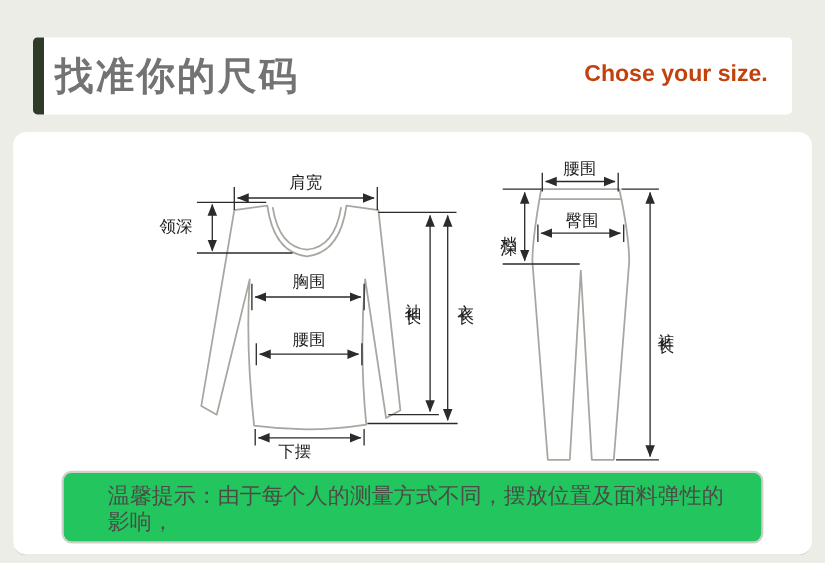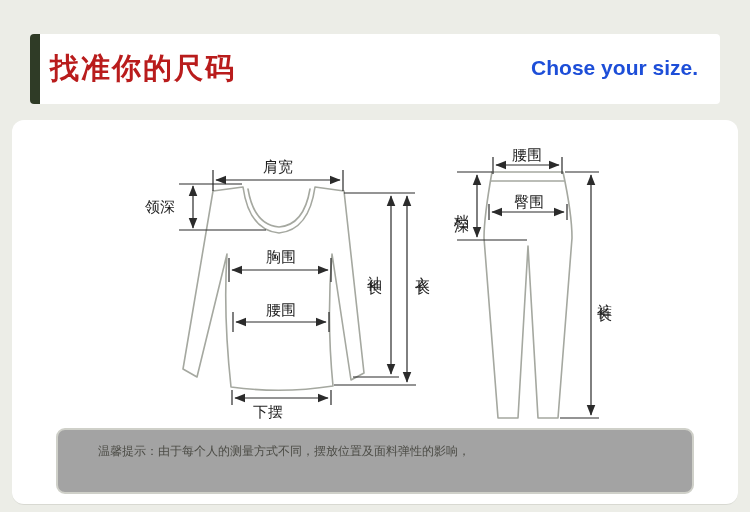--- a/index.html
+++ b/index.html
@@ -13,46 +13,46 @@
   .header-card {
     position:absolute; left:30px; top:34px; width:690px; height:70px;
     background:#ffffff; border-radius:4px;
     display:flex; align-items:center;
   }
   .accent-bar {
     position:absolute; left:0; top:0; width:10px; height:70px;
     background:#2f3b26; border-radius:4px 0 0 4px;
   }
   .page-title {
-    margin-left:20px; font-size:29px; font-weight:bold;
-    color:#b91c1c; letter-spacing:2px;
+    margin-left:20px; font-size:35px; font-weight:bold;
+    color:#737373; letter-spacing:2px;
   }
   .page-subtitle {
     position:absolute; right:22px; top:22px;
-    font-size:21px; font-weight:bold; color:#1d4ed8;
+    font-size:21px; font-weight:bold; color:#c2410c;
   }
   .main-card {
     position:absolute; left:12px; top:120px; width:726px; height:385px;
     background:#ffffff; border-radius:12px;
     border-bottom:1px solid #d8d9d2;
   }
   .diagram-layer { position:absolute; left:0; top:0; width:746px; height:512px; }
   .dlabel {
     position:absolute; transform:translate(-50%,-50%);
     font-size:15px; color:#1e1e1e; white-space:nowrap; line-height:1;
   }
   .vlabel {
     writing-mode:vertical-rl; text-orientation:upright;
     letter-spacing:4px; white-space:nowrap;
   }
   .tip-box {
     position:absolute; left:56px; top:428px; width:638px; height:66px;
-    background:#a3a3a3; border:2px solid #cfd0c9; border-radius:9px;
+    background:#22c55e; border:2px solid #cfd0c9; border-radius:9px;
     padding:9px 20px 0 40px;
-    font-size:12px; color:#4c4c46; line-height:24px;
+    font-size:20px; color:#4c4c46; line-height:24px;
   }
 </style>
 </head>
 <body>
 
 <div class="header-card">
   <div class="accent-bar"></div>
   <h1 class="page-title">找准你的尺码</h1>
   <div class="page-subtitle">Chose your size.</div>
 </div>

